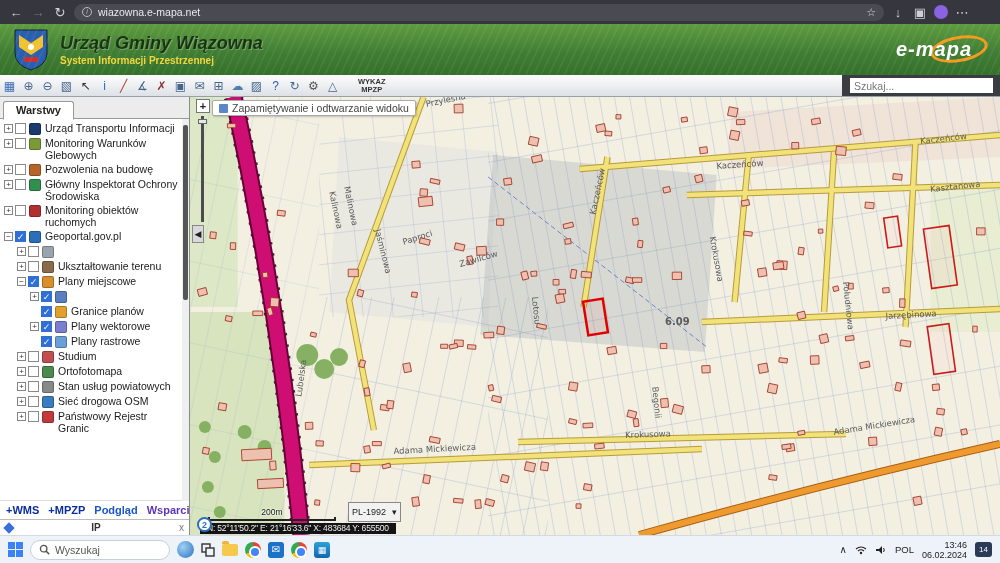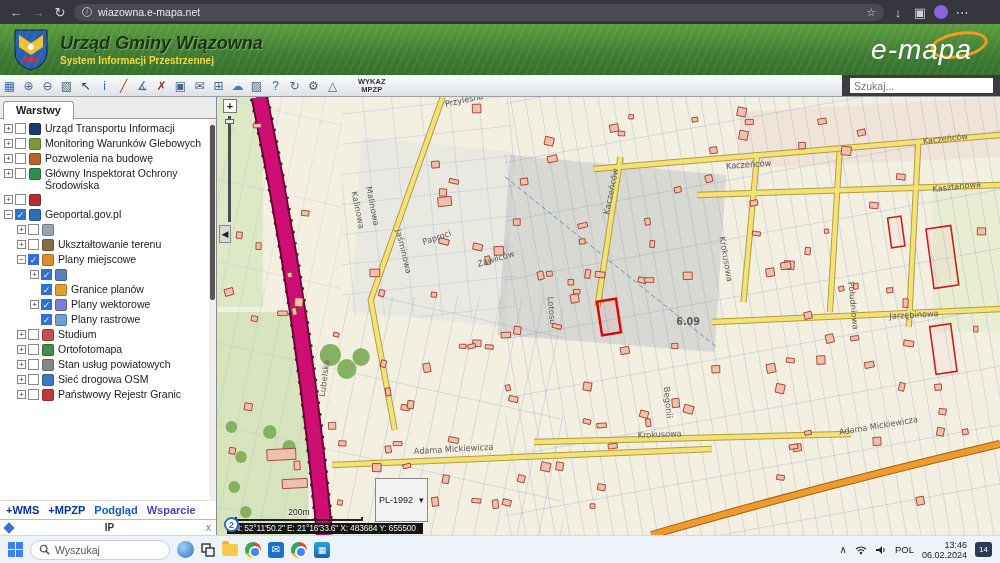--- a/index.html
+++ b/index.html
@@ -16,36 +16,36 @@
   .pill-star { color:#cfcfd6; font-size:11px; }
   .avatar { width:14px; height:14px; border-radius:50%; background:#8a63e0; }
 
   
   .header { height:51px; flex:0 0 auto; background:linear-gradient(180deg,#5e9c40,#3f7c33 60%,#35702c); display:flex; align-items:center; padding:0 14px; position:relative; }
   .header::after { content:""; position:absolute; inset:0; background:repeating-linear-gradient(115deg, rgba(255,255,255,0.05) 0 2px, transparent 2px 7px); pointer-events:none; }
   .crest { width:34px; height:42px; margin-right:12px; flex:0 0 auto; }
   .htitle { font-size:18px; font-weight:bold; font-style:italic; color:#17320f; text-shadow:1px 1px 0 rgba(255,255,255,0.25); }
   .hsub { font-size:10px; font-weight:bold; color:#f2d73a; margin-top:1px; }
   .emapa { margin-left:auto; position:relative; padding:4px 14px 4px 4px; }
-  .emapa .txt { font-size:28px; font-weight:normal; font-style:italic; color:#fff; letter-spacing:1px; position:relative; z-index:1; }
+  .emapa .txt { font-size:20px; font-weight:bold; font-style:italic; color:#fff; letter-spacing:1px; position:relative; z-index:1; }
   .emapa .ring { position:absolute; right:-2px; top:2px; width:58px; height:26px; border:3px solid #f49a1e; border-radius:50%; transform:rotate(-10deg); }
 
   
   .toolbar { height:22px; flex:0 0 auto; background:linear-gradient(#fdfdfd,#dde1e6); border-bottom:1px solid #9aa0a8; display:flex; align-items:center; }
   #tb-icons { display:flex; align-items:center; height:100%; }
   .tbi { width:19px; height:20px; font-size:12px; line-height:20px; text-align:center; cursor:pointer; }
   .wykaz { margin-left:10px; font-size:7.5px; font-weight:bold; color:#333; line-height:8px; text-align:center; padding:2px 6px; cursor:pointer; }
   .toolbar-right { margin-left:auto; align-self:stretch; background:#3b3b42; display:flex; align-items:center; gap:5px; padding:0 8px; width:158px; }
   .search-input { flex:1; height:15px; border:none; font-size:10.5px; padding:0 4px; background:#fff; color:#333; outline:none; }
 
   
   .main { flex:1; display:flex; min-height:0; }
 
   
-  .sidebar { width:217px; flex:0 0 auto; border-right:1px solid #8a8a8a; display:flex; flex-direction:column; background:#fff; position:relative; }
+  .sidebar { width:190px; flex:0 0 auto; border-right:1px solid #8a8a8a; display:flex; flex-direction:column; background:#fff; position:relative; }
   .tabbar { height:22px; background:#ececec; border-bottom:1px solid #999; padding:3px 0 0 3px; flex:0 0 auto; }
   .tab { display:inline-block; background:#fff; border:1px solid #999; border-bottom:1px solid #fff; border-radius:3px 3px 0 0; padding:2px 12px 3px; font-size:11px; font-weight:bold; color:#222; cursor:pointer; }
   .tree { flex:1; overflow:hidden; padding:2px 10px 2px 2px; position:relative; }
   .trow { display:flex; align-items:flex-start; padding:1px 0; cursor:pointer; }
   .exp { width:9px; height:9px; flex:0 0 auto; border:1px solid #848484; background:#fff; font-size:8px; line-height:7px; text-align:center; color:#333; margin:2px 2px 0 0; }
   .exp.none { visibility:hidden; }
   .cb { width:11px; height:11px; flex:0 0 auto; border:1px solid #8a8a8a; background:#fff; margin:1px 3px 0 0; font-size:9px; line-height:10px; text-align:center; color:#fff; }
   .cb.on { background:#2f6fd6; border-color:#2f6fd6; }
   .licon { width:12px; height:12px; flex:0 0 auto; border-radius:2px; margin:1px 4px 0 0; border:1px solid rgba(0,0,0,0.25); }
   .llabel { font-size:10.5px; line-height:12px; color:#1a1a1a; }
@@ -68,21 +68,21 @@
   .tt-ico { width:9px; height:9px; background:#5b86c8; border-radius:1px; }
 
   .zoom-plus { position:absolute; left:6px; top:2px; width:14px; height:14px; background:#fff; border:1px solid #777; font-size:11px; font-weight:bold; line-height:12px; text-align:center; color:#222; cursor:pointer; z-index:5; }
   .zoom-track { position:absolute; left:11px; top:19px; width:3px; height:106px; background:#4c4c4c; z-index:5; }
   .zoom-handle { position:absolute; left:-3px; top:3px; width:9px; height:5px; background:#e8e8e8; border:1px solid #666; cursor:pointer; }
   .collapse-btn { position:absolute; left:2px; top:128px; width:12px; height:18px; background:#d9d9d9; border:1px solid #888; color:#222; font-size:9px; line-height:16px; text-align:center; cursor:pointer; z-index:5; }
 
   .scale-widget { position:absolute; left:18px; bottom:14px; width:128px; text-align:center; z-index:5; }
   .scale-text { font-size:8.5px; color:#111; text-shadow:0 0 2px #fff,0 0 2px #fff; }
   .scale-bar { height:4px; border-bottom:2px solid #222; border-left:2px solid #222; border-right:2px solid #222; }
-  .proj-select { position:absolute; left:158px; bottom:13px; font-size:9px; color:#222; background:#f2f2f2; border:1px solid #888; padding:16px 3px; display:flex; gap:6px; align-items:center; cursor:pointer; z-index:5;justify-content:space-between; }
+  .proj-select { position:absolute; left:158px; bottom:13px; font-size:9px; color:#222; background:#f2f2f2; border:1px solid #888; padding:4px 3px; display:flex; gap:6px; align-items:center; cursor:pointer; z-index:5;justify-content:space-between; }
   .coord-bar { position:absolute; left:10px; bottom:1px; height:11px; background:#141414; color:#f0f0f0; font-size:8.5px; line-height:11px; padding:0 7px; letter-spacing:-0.2px; z-index:5; white-space:nowrap; }
   .zoom-badge { position:absolute; left:7px; bottom:3px; width:15px; height:15px; border-radius:50%; background:#fff; border:2px solid #2a6fb8; color:#2a6fb8; font-size:9px; font-weight:bold; text-align:center; line-height:12px; z-index:6; }
 
   
   .taskbar { height:28px; flex:0 0 auto; background:#eef2f9; border-top:1px solid #d4dae4; display:flex; align-items:center; gap:7px; padding:0 8px; }
   .start { width:15px; height:15px; display:grid; grid-template-columns:7px 7px; grid-gap:1px; cursor:pointer; }
   .start i { background:#3b82f6; }
   .tb-search { width:140px; height:20px; background:#fff; border:1px solid #c8cfdb; border-radius:10px; display:flex; align-items:center; gap:5px; padding:0 8px; font-size:10.5px; color:#555; cursor:text; }
   .widget-ico { width:17px; height:17px; border-radius:50%; background:radial-gradient(circle at 35% 35%,#9ed2f5,#2b6fc0); cursor:pointer; }
   .app-ico { cursor:pointer; display:flex; align-items:center; justify-content:center; }
@@ -197,20 +197,21 @@
           <div class="trow" style="padding-left: 2px;">
             <span class="exp">+</span>
             <span class="cb"></span>
             <span class="licon" style="background: rgb(47, 143, 78);"></span>
             <span class="llabel">Główny Inspektorat Ochrony Środowiska</span>
           </div>
           <div class="trow" style="padding-left: 2px;">
             <span class="exp">+</span>
             <span class="cb"></span>
             <span class="licon" style="background: rgb(176, 48, 48);"></span>
+            <span class="llabel">Monitoring obiektów ruchomych</span>
           </div>
           <div class="trow" style="padding-left: 2px;">
             <span class="exp">−</span>
             <span class="cb on">✓</span>
             <span class="licon" style="background: rgb(42, 111, 184);"></span>
             <span class="llabel">Geoportal.gov.pl</span>
           </div>
           <div class="trow" style="padding-left: 15px;">
             <span class="exp">+</span>
             <span class="cb"></span>
@@ -538,20 +539,24 @@
             <text transform="translate(272 170) rotate(-16)" font-size="8.5">Zawilców</text>
             <text transform="translate(344 200) rotate(84)" font-size="8.5">Lotosu</text>
             <text transform="translate(155 90) rotate(78)" font-size="8.5">Malinowa</text>
             <text transform="translate(140 95) rotate(78)" font-size="8.5">Kalinowa</text>
             <text transform="translate(112 300) rotate(-82)" font-size="8.5">Lubelska</text>
             <text transform="translate(465 290) rotate(84)" font-size="8.5">Begonii</text>
             <text transform="translate(478 228) rotate(0)" font-size="10" fill="#2a3a6a" font-weight="bold">6.09</text>
           </g>
       </svg>
 
+      <div class="map-tooltip">
+        <span class="tt-ico"></span>
+        <span>Zapamiętywanie i odtwarzanie widoku</span>
+      </div>
 
       <div class="zoom-plus">+</div>
       <div class="zoom-track">
         <div class="zoom-handle"></div>
       </div>
       <div class="collapse-btn">◀</div>
 
       <div class="scale-widget">
         <div class="scale-text">200m</div>
         <div class="scale-bar"></div>

